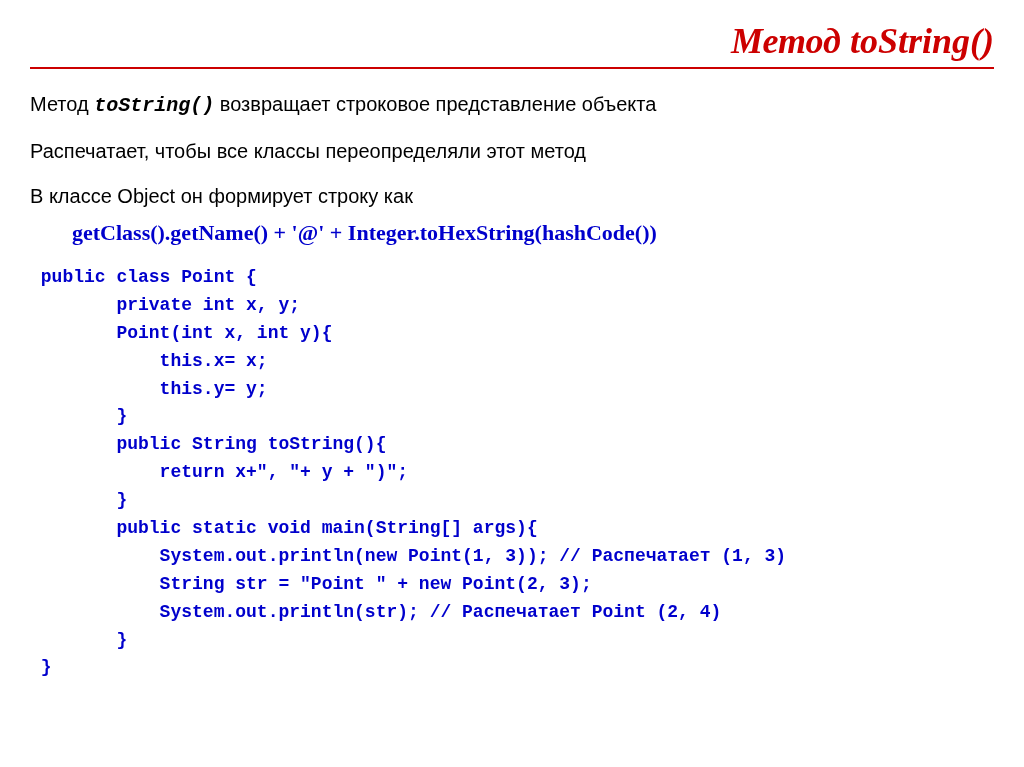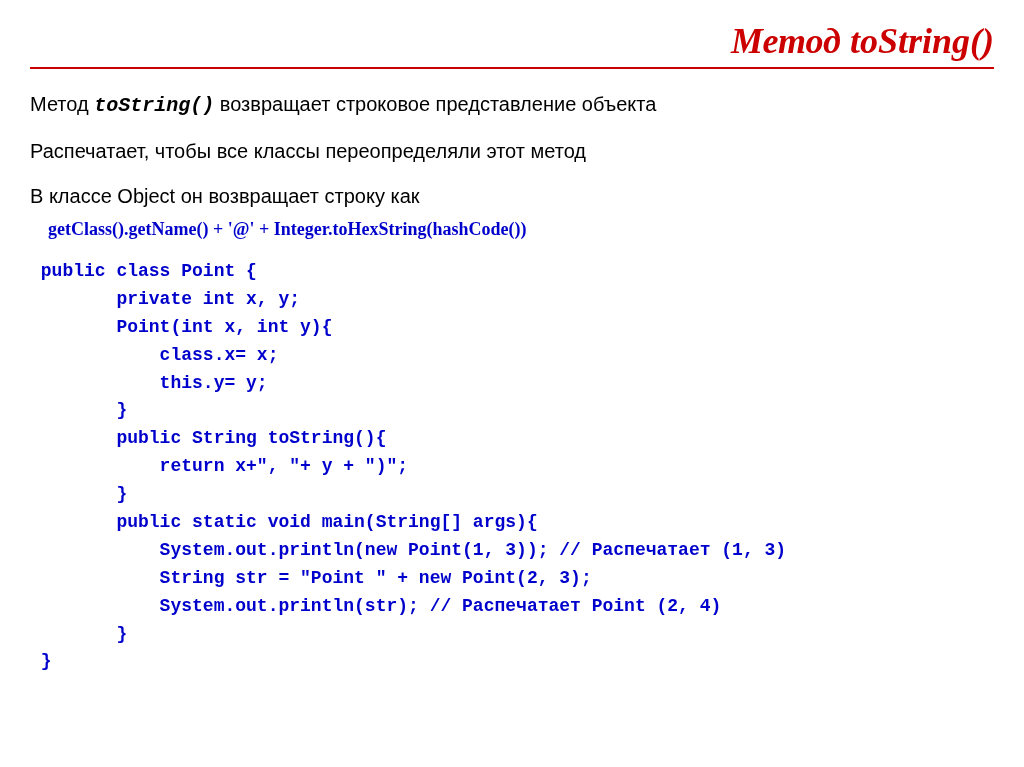--- a/index.html
+++ b/index.html
@@ -51,24 +51,24 @@
 
     .bold-code {
       font-family: 'Courier New', monospace;
       font-weight: bold;
       color: #000000;
       font-style: italic;
     }
 
     .formula-line {
       font-family: 'Comic Sans MS', 'Chalkboard SE', cursive;
-      font-size: 18px;
+      font-size: 22px;
       font-weight: bold;
       color: #0000cc;
-      margin-left: 18px;
+      margin-left: 42px;
       margin-top: 5px;
       margin-bottom: 5px;
     }
 
     .code-block {
       font-family: 'Courier New', monospace;
       font-size: 18px;
       color: #0000cc;
       font-weight: bold;
       margin-top: 10px;
@@ -92,30 +92,30 @@
 
     <div class="paragraph">
       <span>Метод </span><span class="bold-code">toString()</span><span> возвращает строковое представление объекта</span>
     </div>
 
     <div class="paragraph">
       <span>Распечатает, чтобы все классы переопределяли этот метод</span>
     </div>
 
     <div class="paragraph">
-      <div>В классе Object он возвращает строку как</div>
+      <div>В классе Object он формирует строку как</div>
       <div class="formula-line">getClass().getName() + '@' + Integer.toHexString(hashCode())</div>
     </div>
 
 
     <div class="code-block">
       <div class="code-line"> public class Point {</div>
       <div class="code-line">        private int x, y;</div>
       <div class="code-line">        Point(int x, int y){</div>
-      <div class="code-line">            class.x= x;</div>
+      <div class="code-line">            this.x= x;</div>
       <div class="code-line">            this.y= y;</div>
       <div class="code-line">        }</div>
       <div class="code-line">        public String toString(){</div>
       <div class="code-line">            return x+", "+ y + ")";</div>
       <div class="code-line">        }</div>
       <div class="code-line">        public static void main(String[] args){</div>
       <div class="code-line">            System.out.println(new Point(1, 3)); // Распечатает (1, 3)</div>
       <div class="code-line">            String str = "Point " + new Point(2, 3);</div>
       <div class="code-line">            System.out.println(str); // Распечатает Point (2, 4)</div>
       <div class="code-line">        }</div>

